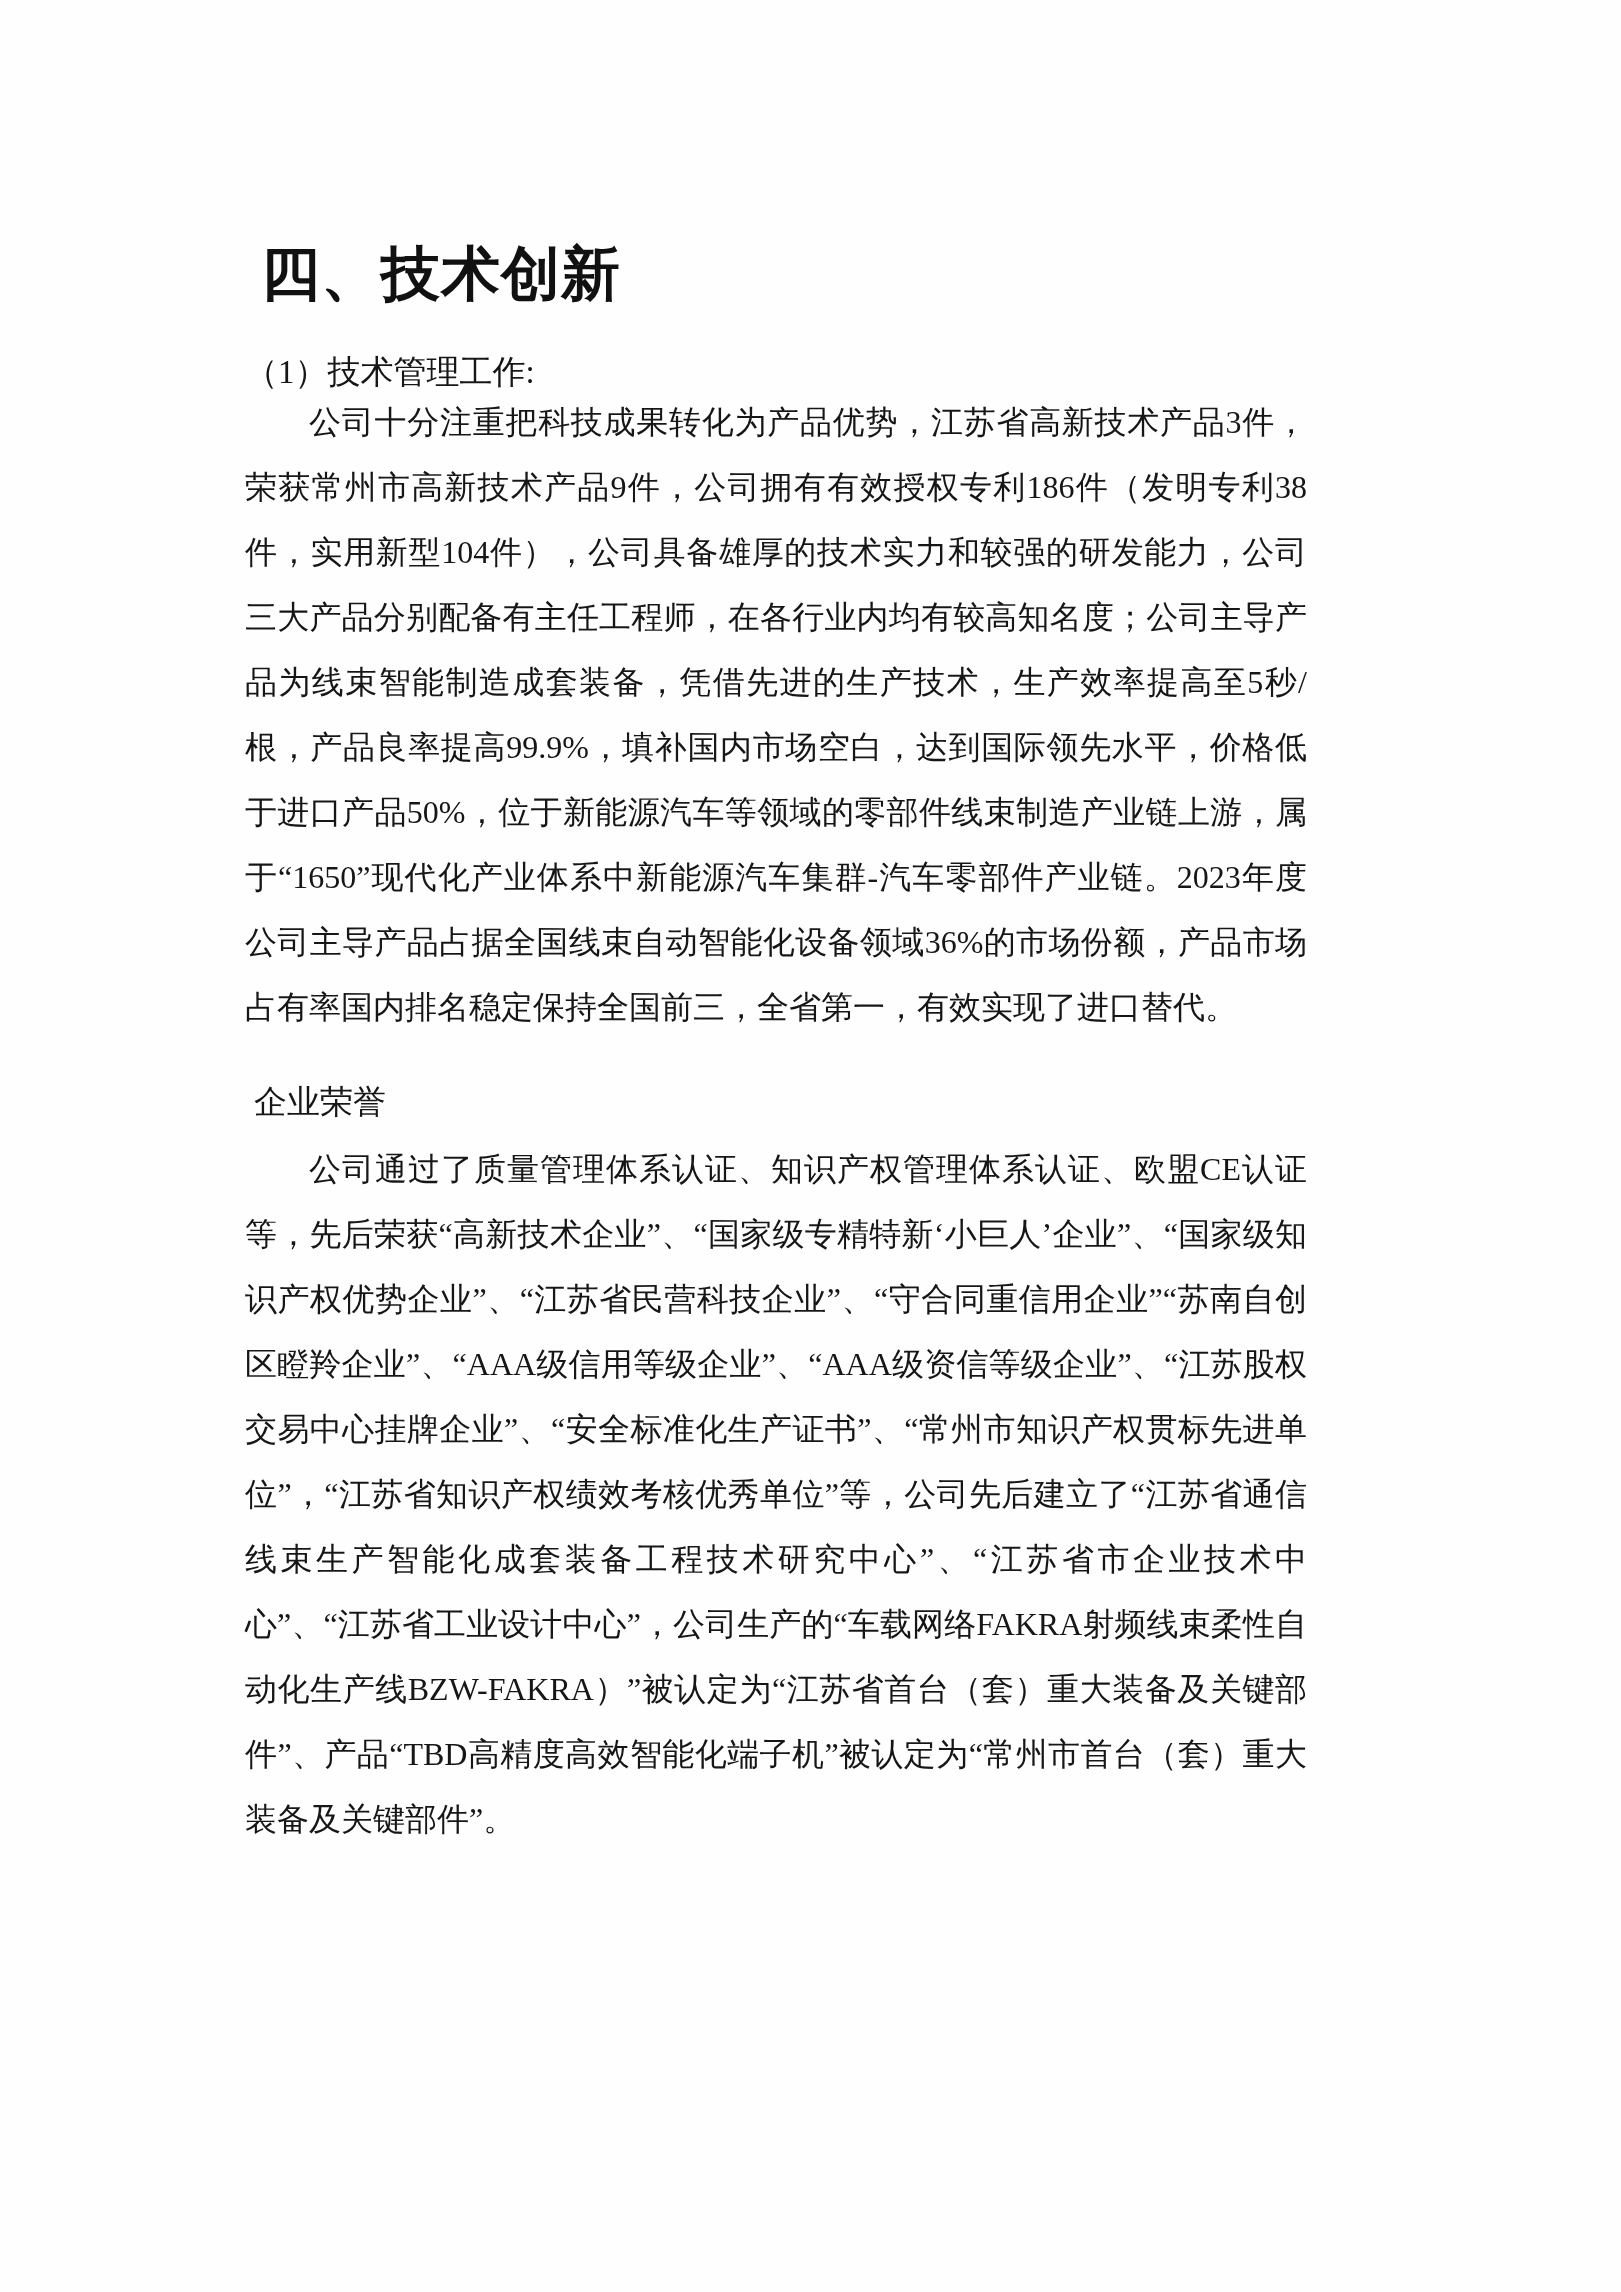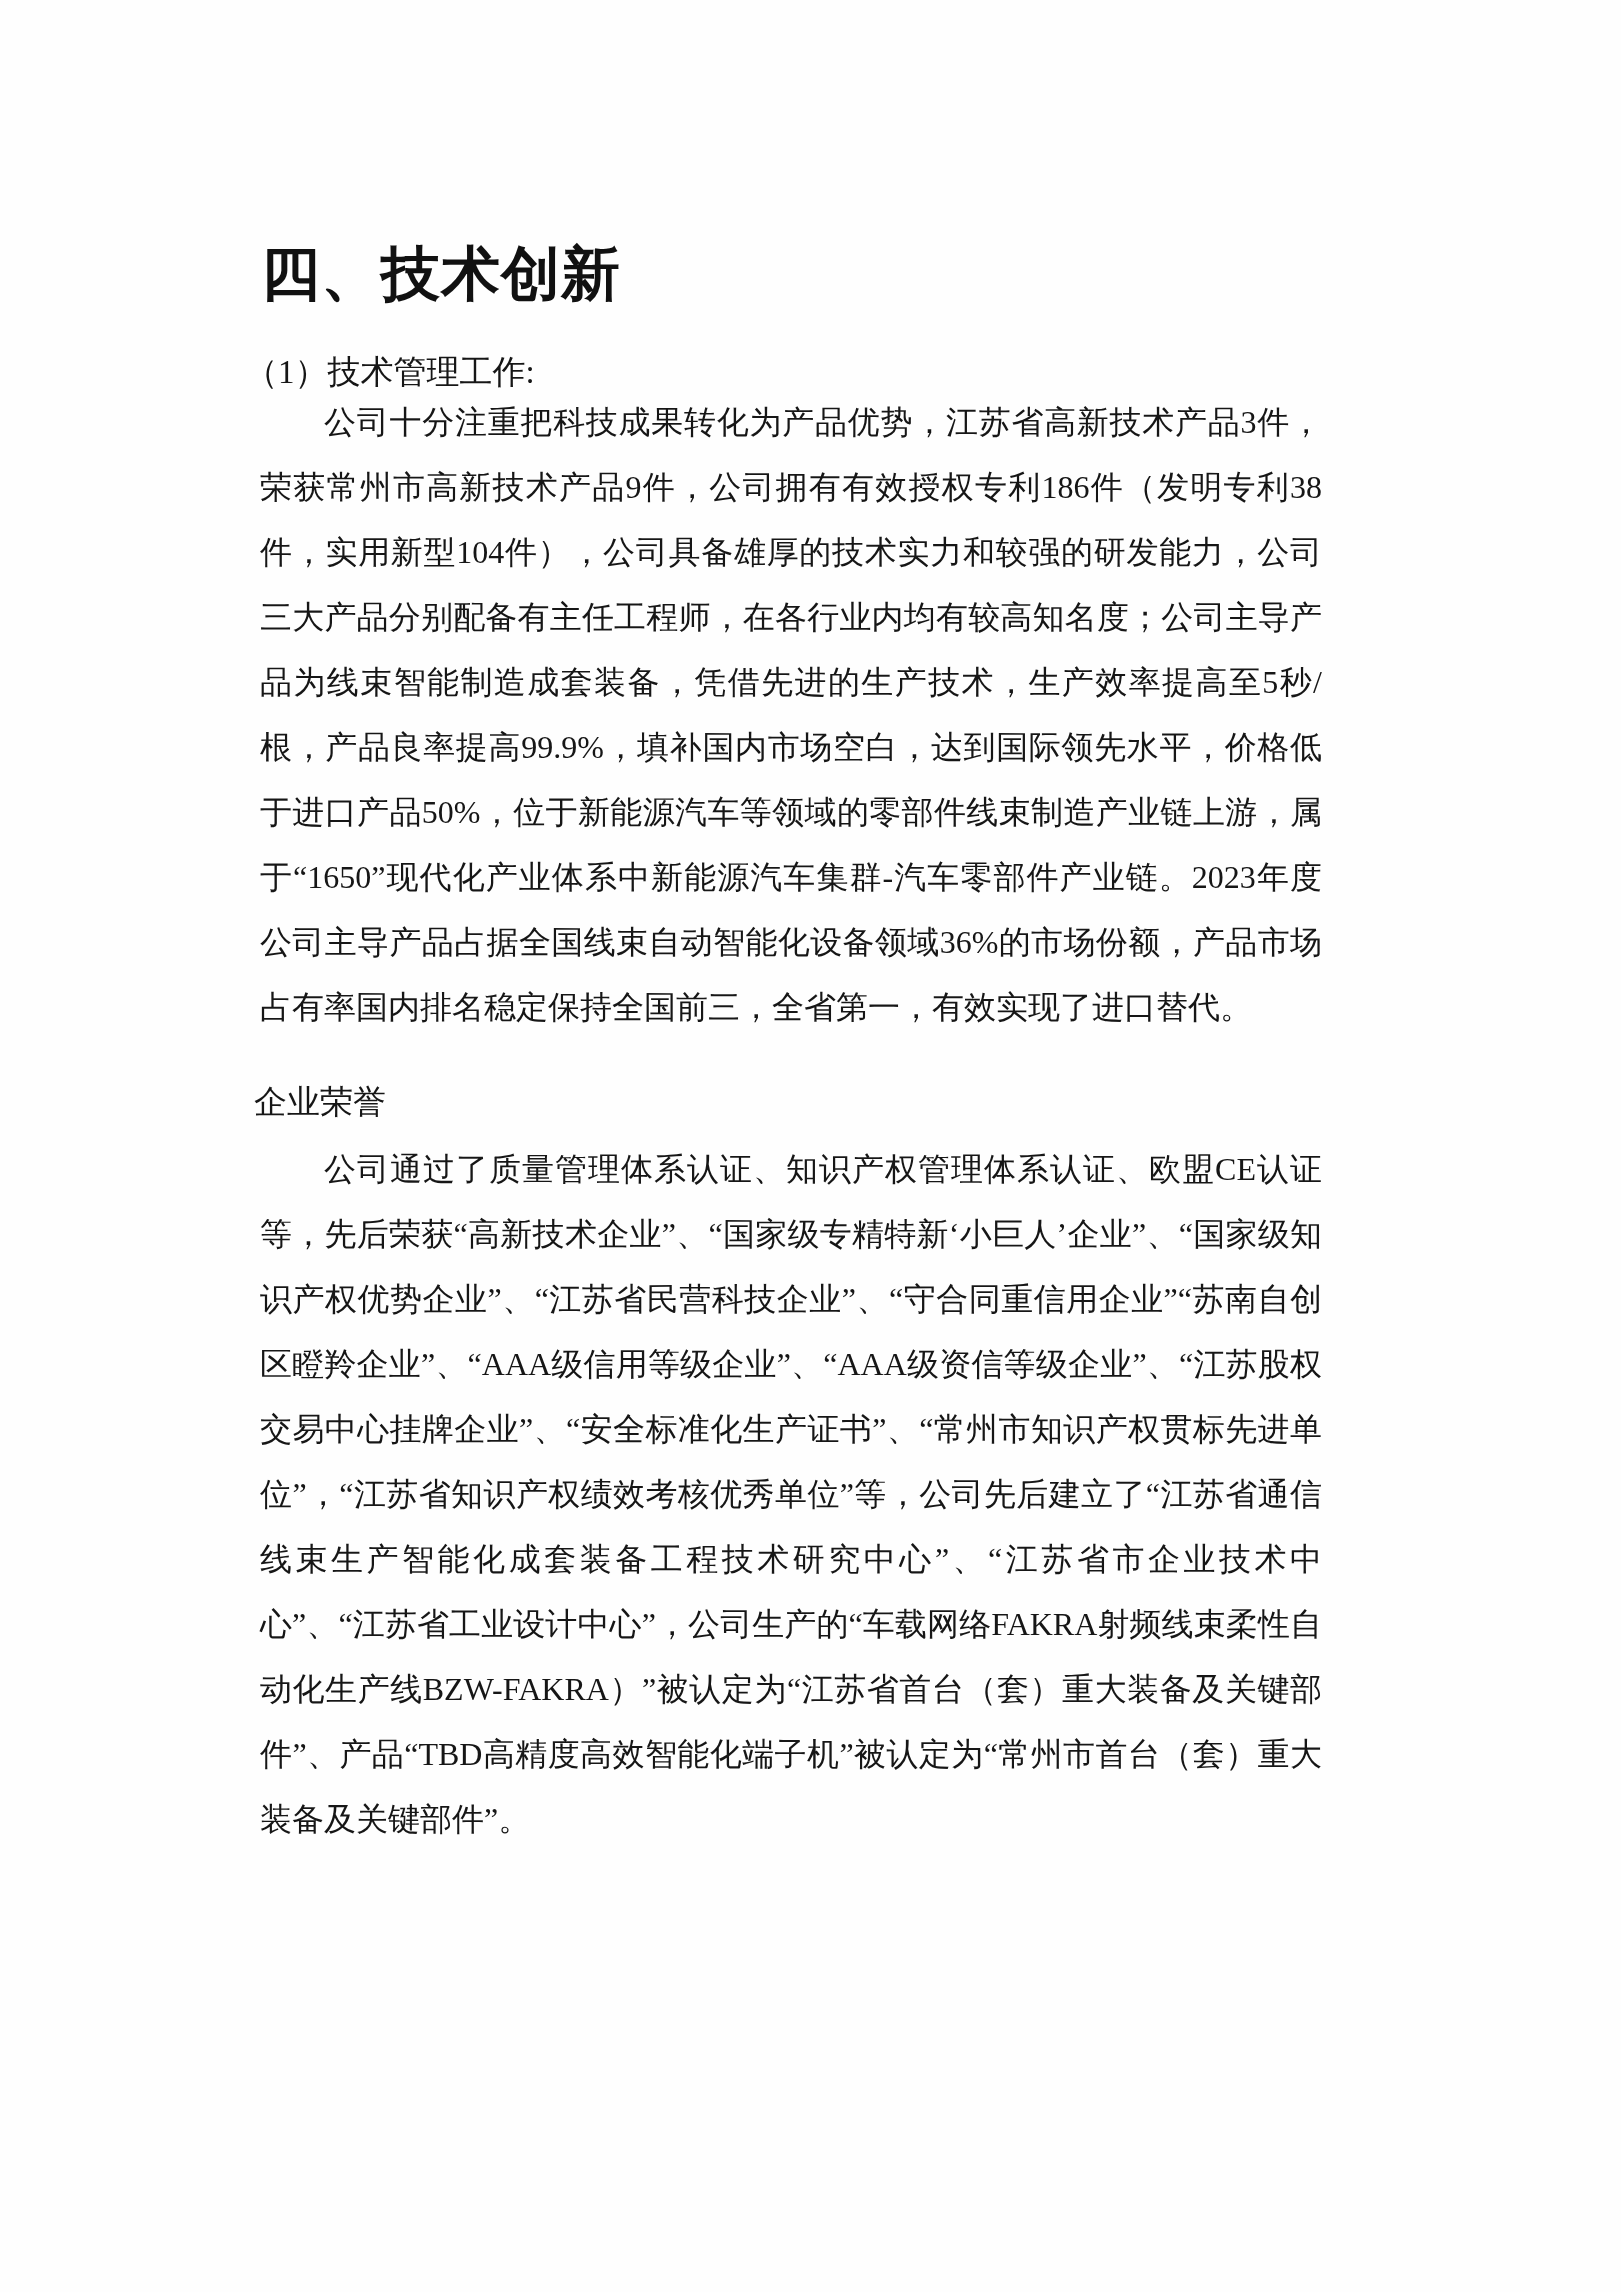--- a/index.html
+++ b/index.html
@@ -31,21 +31,21 @@
   .sub-heading {
     position: absolute;
     left: 245px;
     top: 351px;
     margin: 0;
     font-size: 33px;
     line-height: 43px;
   }
   .body-para {
     position: absolute;
-    left: 260px;
+    left: 245px;
     width: 1062px;
     margin: 0;
     font-size: 32px;
     line-height: 65px;
     text-align: justify;
     text-justify: inter-ideograph;
     text-indent: 2em;
   }
   .para-1 { top: 390px; }
   .honors-label {

